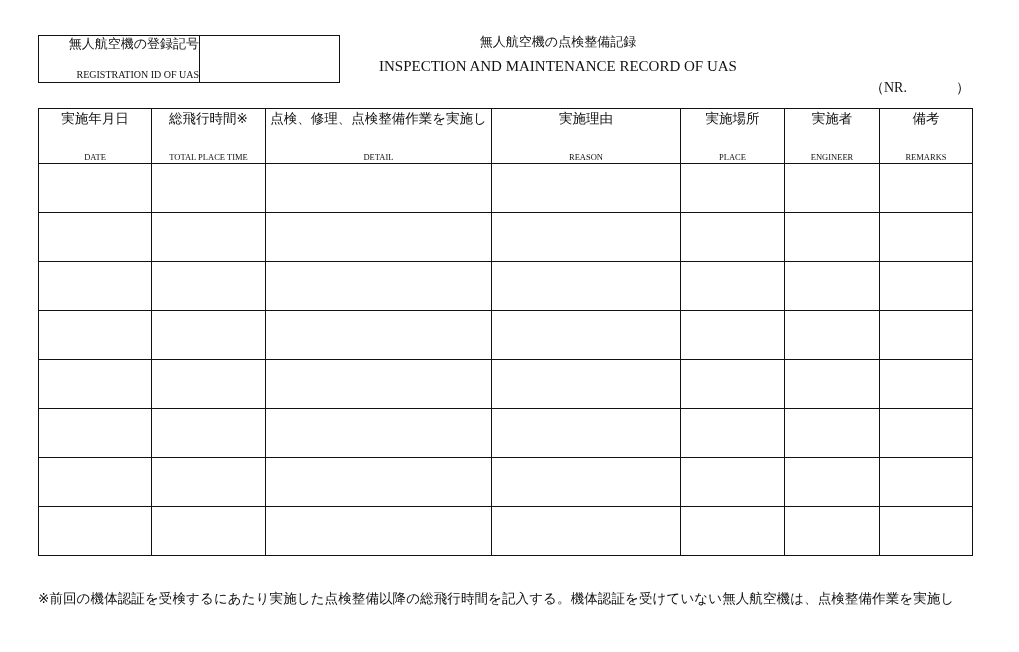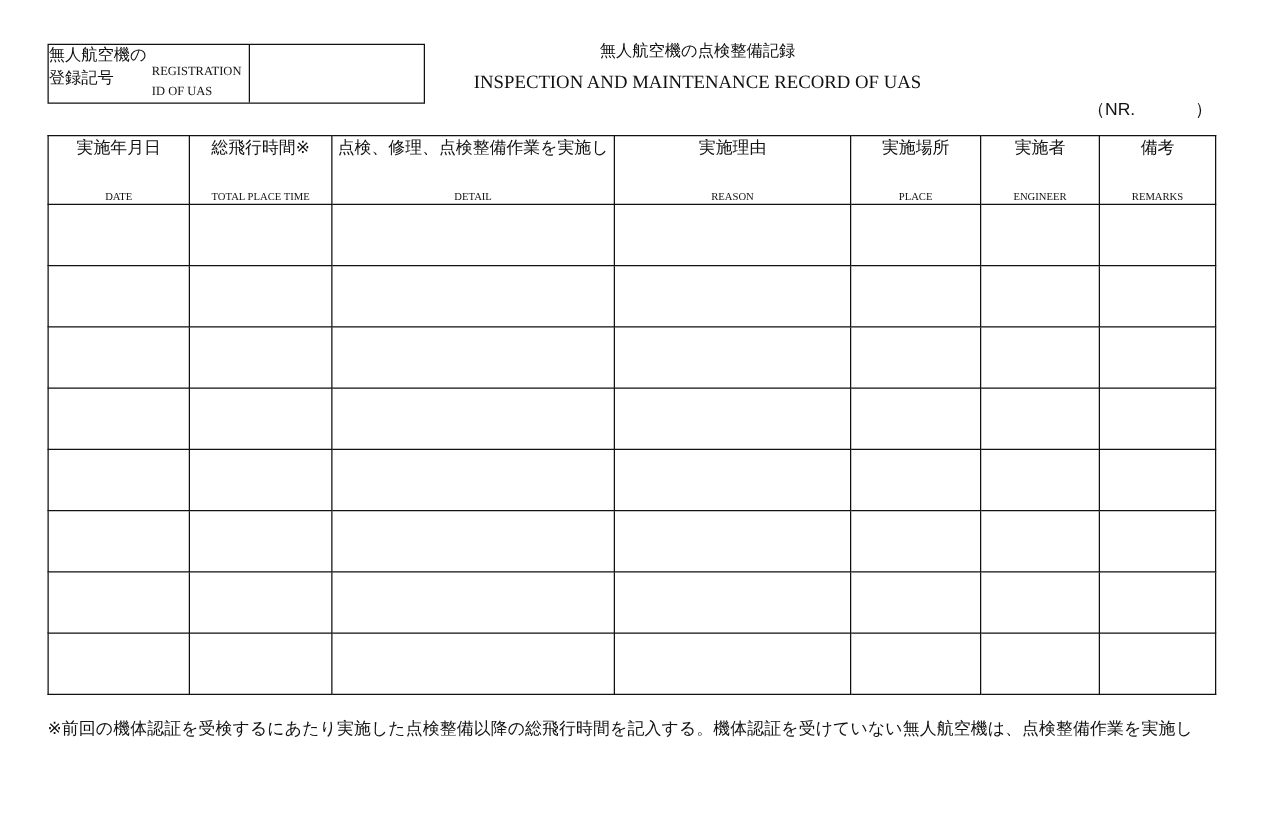--- a/index.html
+++ b/index.html
@@ -1,38 +1,38 @@
 <!DOCTYPE html>
 <html><head>
 <meta charset="utf-8">
 <style>
   html, body { margin: 0; padding: 0; background: #ffffff; }
   body { width: 1019px; height: 652px; position: relative; overflow: hidden;
          font-family: "DejaVu Serif", "Liberation Serif", serif; color: #111; }
   .reg-box { position: absolute; left: 38px; top: 35px; width: 302px; height: 48px;
              border: 1.5px solid #111; box-sizing: border-box; display: flex; }
   .reg-label { width: 161px; border-right: 1.5px solid #111; box-sizing: border-box;
-               display: flex; flex-direction: row; align-items: flex-start; justify-content: center; }
+               display: flex; flex-direction: column; align-items: flex-end; justify-content: center; }
   .reg-label .jp { font-size: 13px; line-height: 18px; font-family: "DejaVu Sans", sans-serif; }
   .reg-label .en { font-size: 10px; line-height: 16px; margin-top: 14px; font-family: "Liberation Serif", serif; }
   .reg-value { flex: 1; }
   .title { position: absolute; left: 358px; top: 33px; width: 400px; text-align: center; }
   .title .jp { font-size: 13px; line-height: 18px; font-family: "DejaVu Sans", sans-serif; }
   .title .en { font-size: 15px; line-height: 20px; margin-top: 5px; font-family: "Liberation Serif", serif; }
-  .nr { position: absolute; left: 870px; top: 79px; font-size: 14px; font-family: Liberation Sans, sans-serif; }
+  .nr { position: absolute; left: 870px; top: 79px; font-size: 14px; font-family: Liberation Serif, serif; }
   .nr .close { position: absolute; left: 86px; top: 0; }
   table.record { position: absolute; left: 38px; top: 108px; border-collapse: collapse;
                  table-layout: fixed; width: 934px; }
   table.record th, table.record td { border: 1.5px solid #111; padding: 0; }
   table.record th { height: 48px; font-weight: normal; vertical-align: middle; text-align: center; }
   table.record th .jp { display: block; font-size: 13.5px; line-height: 18px; font-family: "DejaVu Sans", sans-serif; }
   table.record th .en { display: block; font-size: 8.5px; line-height: 12px; margin-top: 24px;
                         font-family: "Liberation Serif", serif; }
   table.record td { height: 48px; }
-  .note { position: absolute; left: 38px; top: 571px; width: 945px; font-size: 13.5px; line-height: 24px;
+  .note { position: absolute; left: 38px; top: 586px; width: 945px; font-size: 13.5px; line-height: 24px;
           font-family: "DejaVu Sans", sans-serif; letter-spacing: 0.1px; }
   .note .line2 { padding-left: 14px; }
 </style>
 </head>
 <body>
 
 <div class="reg-box">
   <div class="reg-label">
     <span class="jp">無人航空機の登録記号</span>
     <span class="en">REGISTRATION ID OF UAS</span>

